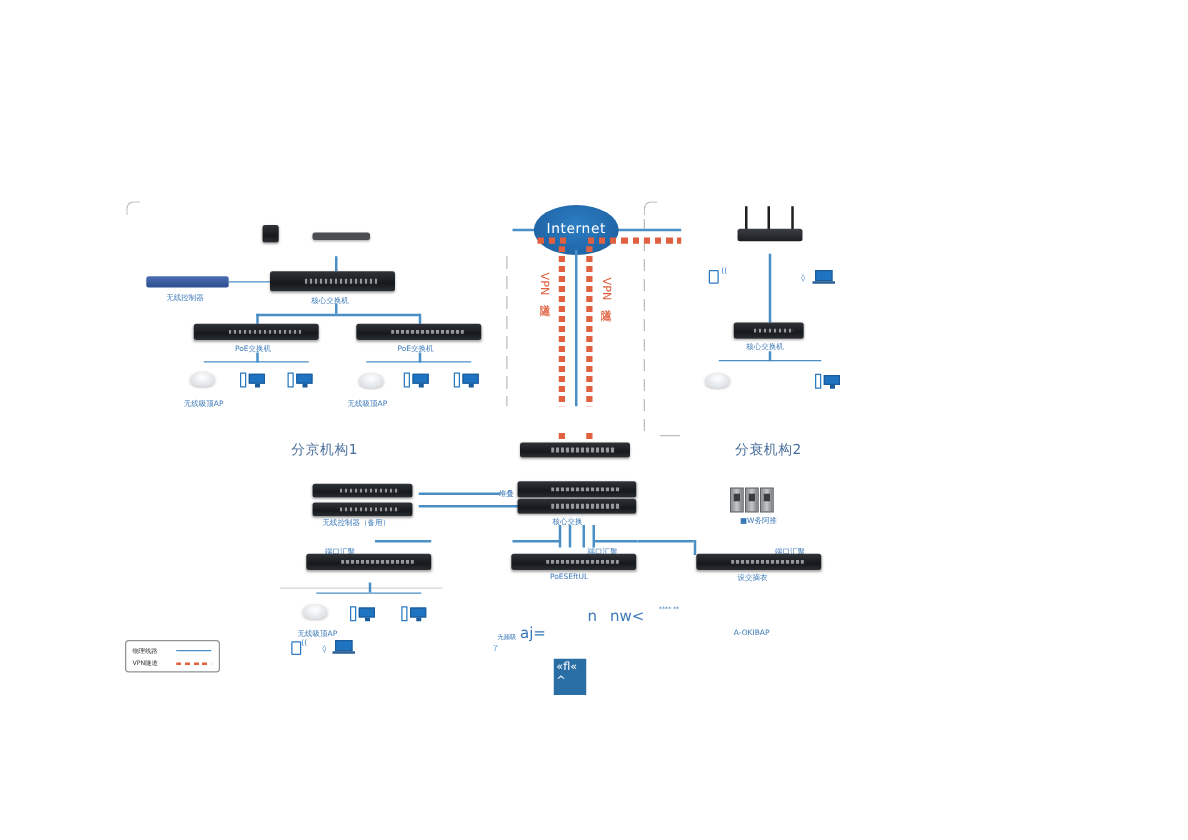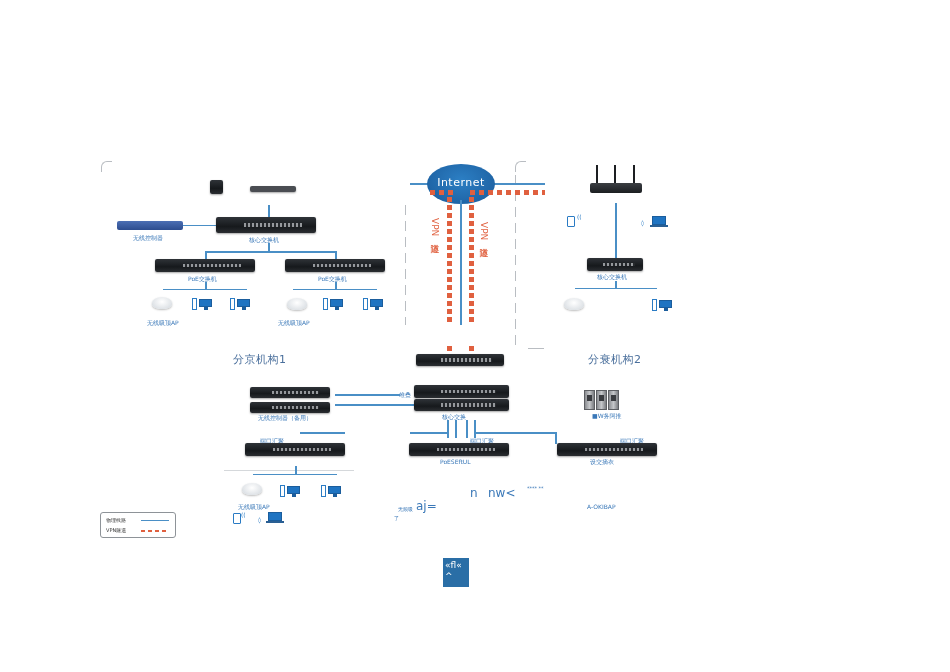--- a/index.html
+++ b/index.html
@@ -26,21 +26,21 @@
   .tablet { position:absolute; width:8px; height:11px; border:1.5px solid #2a7bc4; border-radius:1px; box-sizing:border-box; }
   .wifi { position:absolute; font-size:6px; color:#2a7bc4; }
   .server { position:absolute; width:11px; height:20px; background:linear-gradient(90deg,#8b8d91,#c5c7ca 50%,#7b7d81); border:1px solid #5d5f63; box-sizing:border-box; }
   .server::after { content:""; position:absolute; left:2px; right:2px; top:4px; height:6px; background:#3a3c40; }
   .legend { position:absolute; left:100px; top:512px; width:74px; height:24px; border:1px solid #8e9398; border-radius:3px; background:#fff; }
   .legend .row { position:absolute; left:5px; font-size:5px; color:#333; }
   .internet { position:absolute; left:427px; top:164px; width:68px; height:40px; border-radius:50%; background:radial-gradient(ellipse at 50% 40%,#2c7fc4,#1a5a9a); }
   .internet span { position:absolute; left:0; right:0; top:12px; text-align:center; color:#fff; font-size:11px; letter-spacing:0.5px; }
   .router { position:absolute; width:52px; height:10px; background:linear-gradient(#3b3e43,#1b1e21); border-radius:2px; }
   .antenna { position:absolute; width:2px; height:20px; background:#1d1f22; }
-  .blue-box { position:absolute; left:443px; top:527px; width:26px; height:29px; background:#2a6ea6; color:#fff; font-size:9px; line-height:11px; padding:2px 2px; box-sizing:border-box;margin-top:31px; }
+  .blue-box { position:absolute; left:443px; top:527px; width:26px; height:29px; background:#2a6ea6; color:#fff; font-size:9px; line-height:11px; padding:2px 2px; box-sizing:border-box; }
   .corner { position:absolute; width:10px; height:10px; border-left:1px solid #b9bdc2; border-top:1px solid #b9bdc2; border-radius:6px 0 0 0; }
   .garble { position:absolute; color:#3a78b8; white-space:nowrap; }
 </style>
 </head>
 <body>
 
 <div class="corner" style="left:101px;top:161px;"></div>
 <div class="dash-v" style="left:405px;top:205px;height:120px;"></div>
 <div class="corner" style="left:515px;top:161px;"></div>
 <div class="dash-v" style="left:515px;top:175px;height:175px;"></div>

